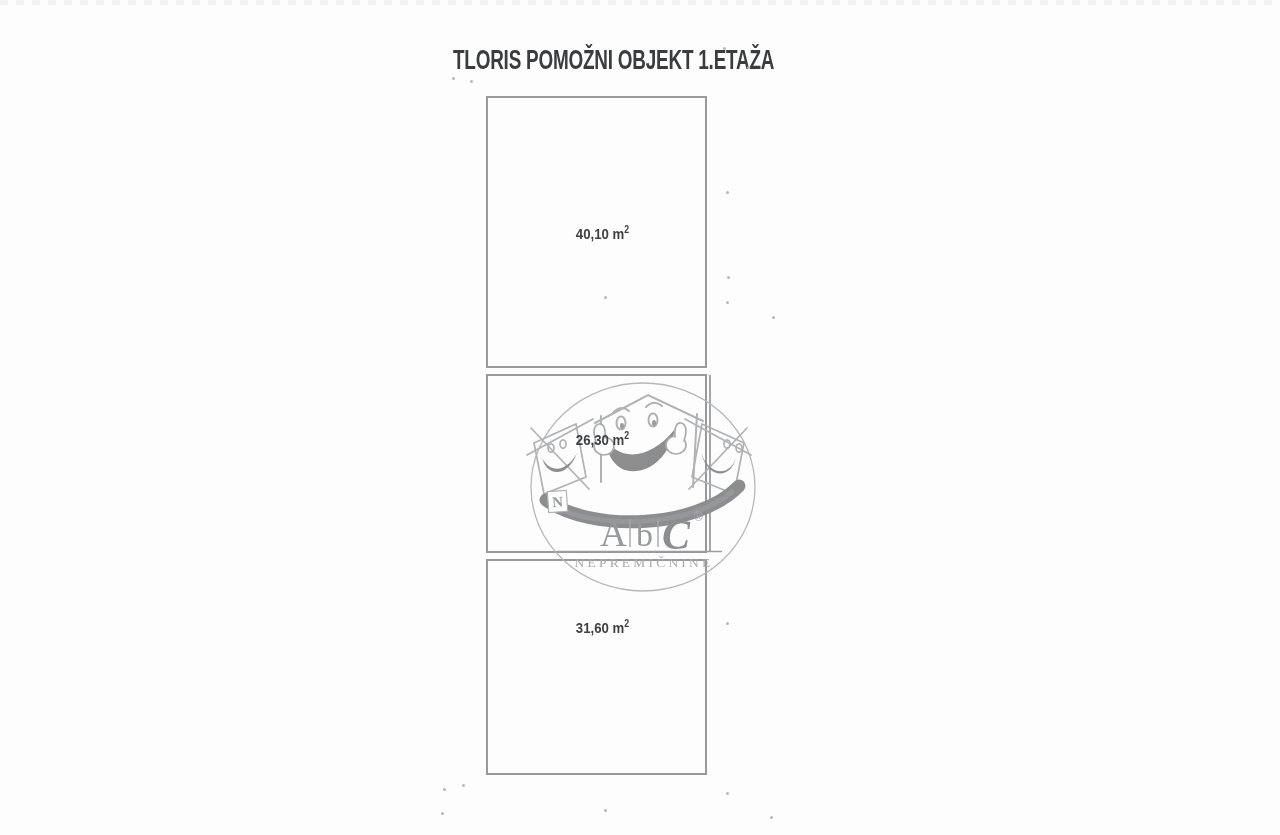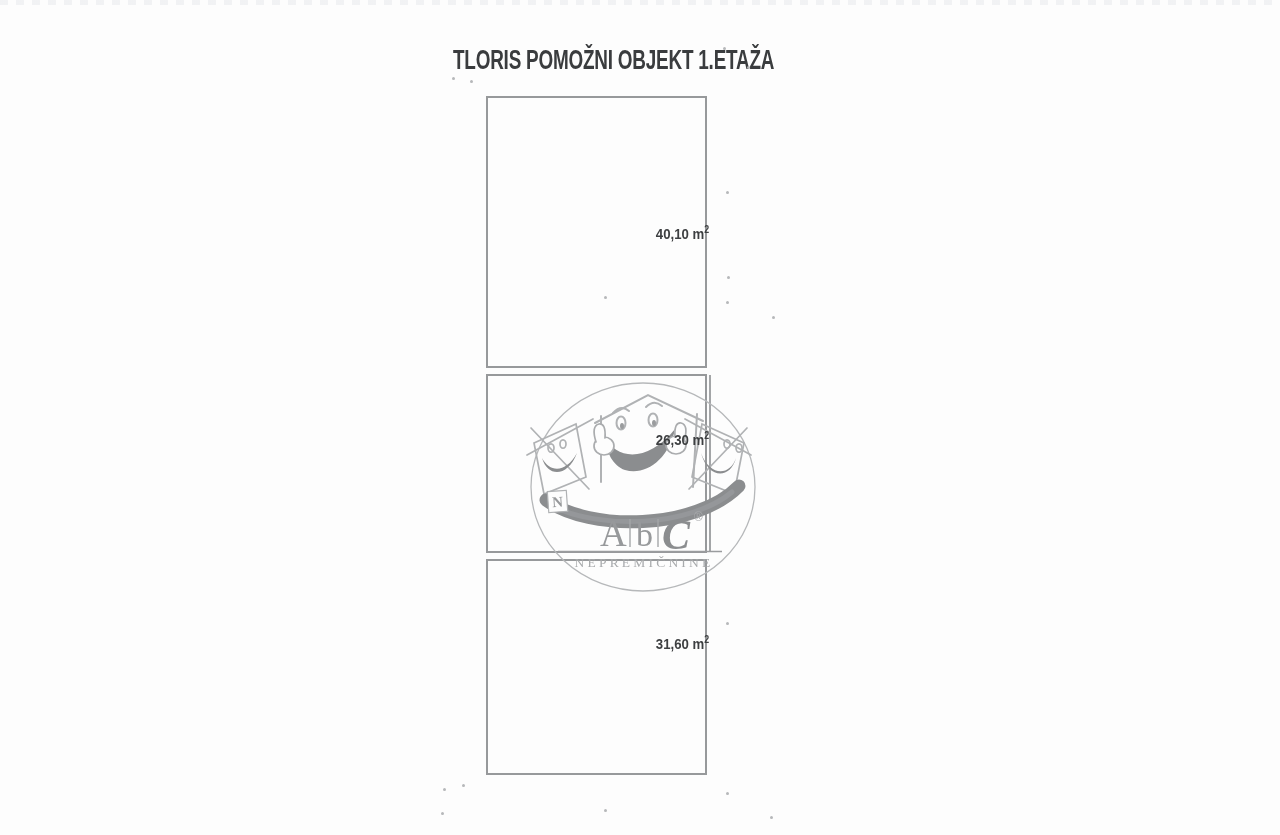--- a/index.html
+++ b/index.html
@@ -34,32 +34,32 @@
   .room-1{top:96px;height:272px;}
   .room-2{top:374px;height:179px;}
   .room-3{top:559px;height:216px;}
   
   .room-2-extra-wall{
     position:absolute;left:709px;top:375px;width:1.5px;height:177px;
     background:#a3a5a7;z-index:2;
   }
   .room-label{
     position:absolute;left:486px;width:221px;
-    display:flex;justify-content:flex-end;
+    display:flex;justify-content:center;
     z-index:4;pointer-events:none;
   }
   .room-label .area-text{
     font-size:15px;font-weight:700;color:#3d3f41;line-height:16px;
     transform:scaleX(0.88) translateX(7px);transform-origin:center top;
     white-space:nowrap;
   }
   .room-label sup{font-size:10px;line-height:0;}
   .label-1{top:226px;}
   .label-2{top:432px;}
-  .label-3{top:636px;}
+  .label-3{top:620px;}
   .watermark{
     position:absolute;left:520px;top:368px;width:250px;height:232px;
     z-index:3;
   }
   .speck{
     position:absolute;width:3px;height:3px;border-radius:50%;
     background:#b6b8ba;z-index:1;
   }
 </style>
 </head>

